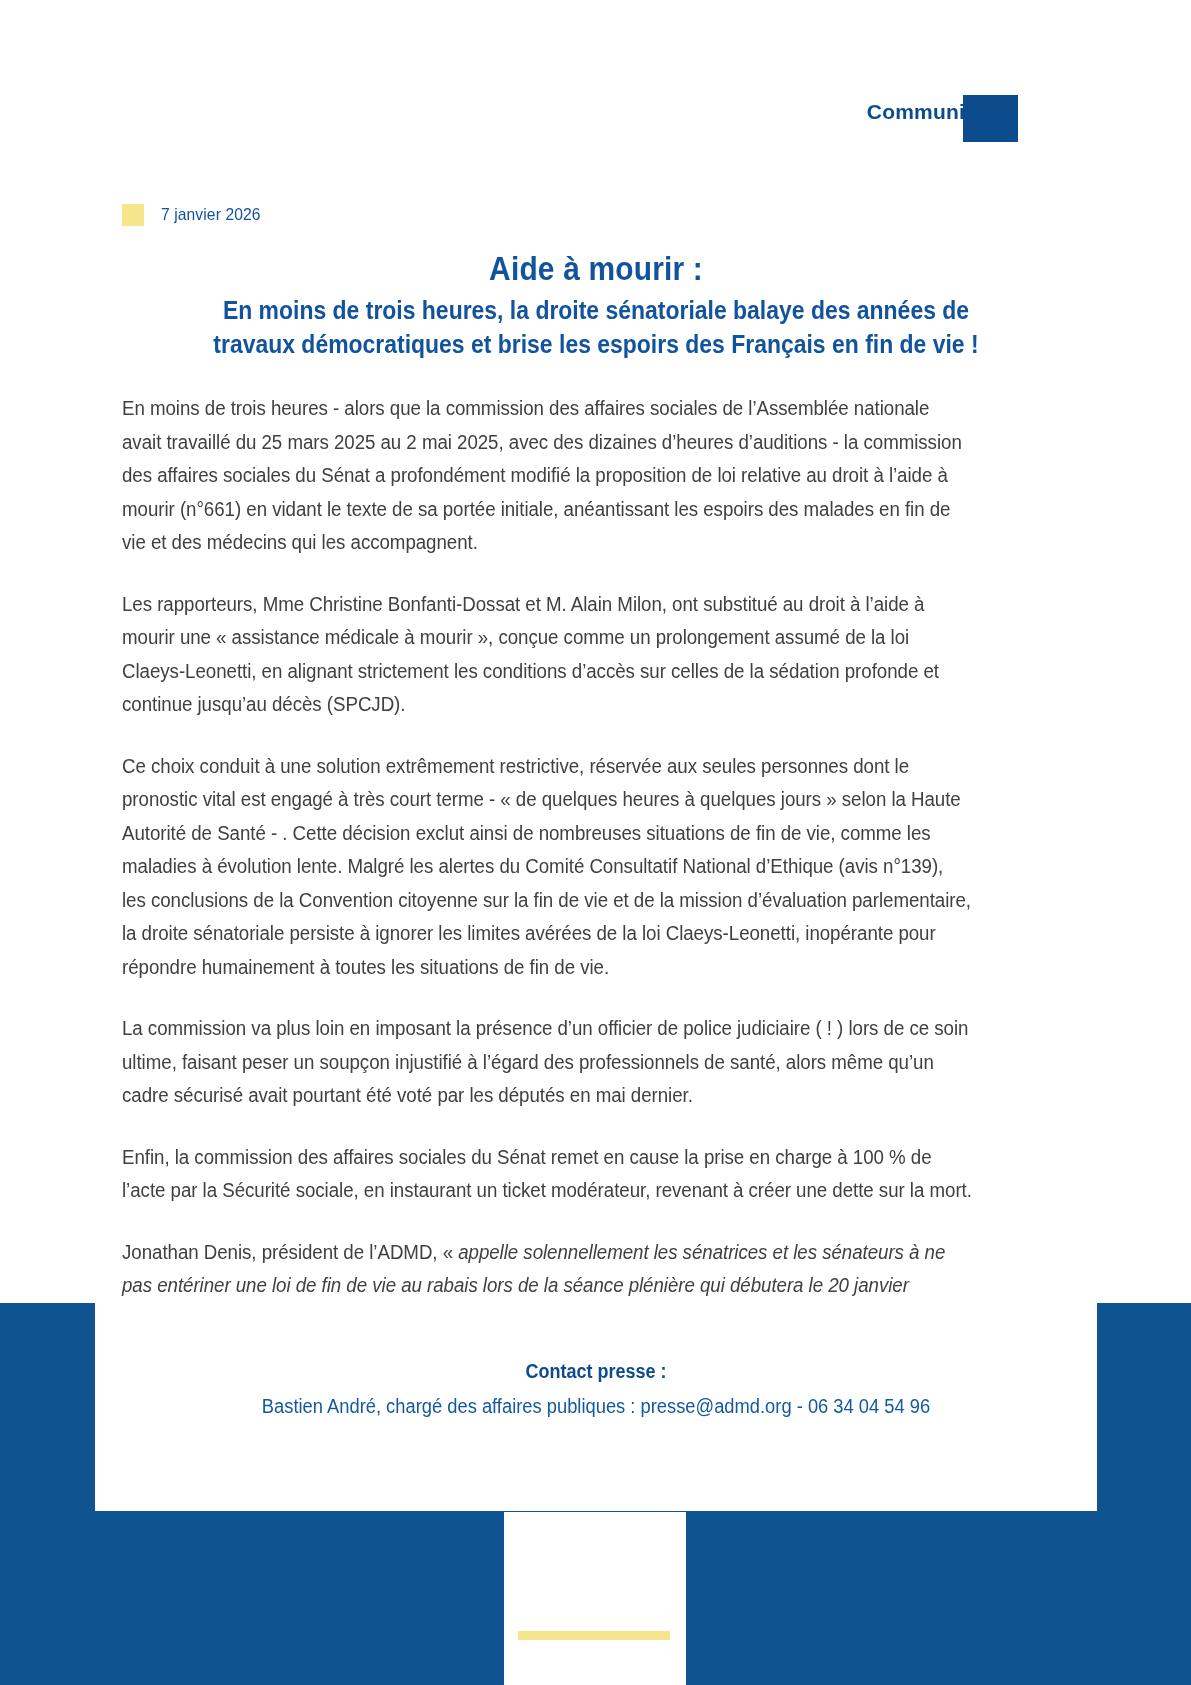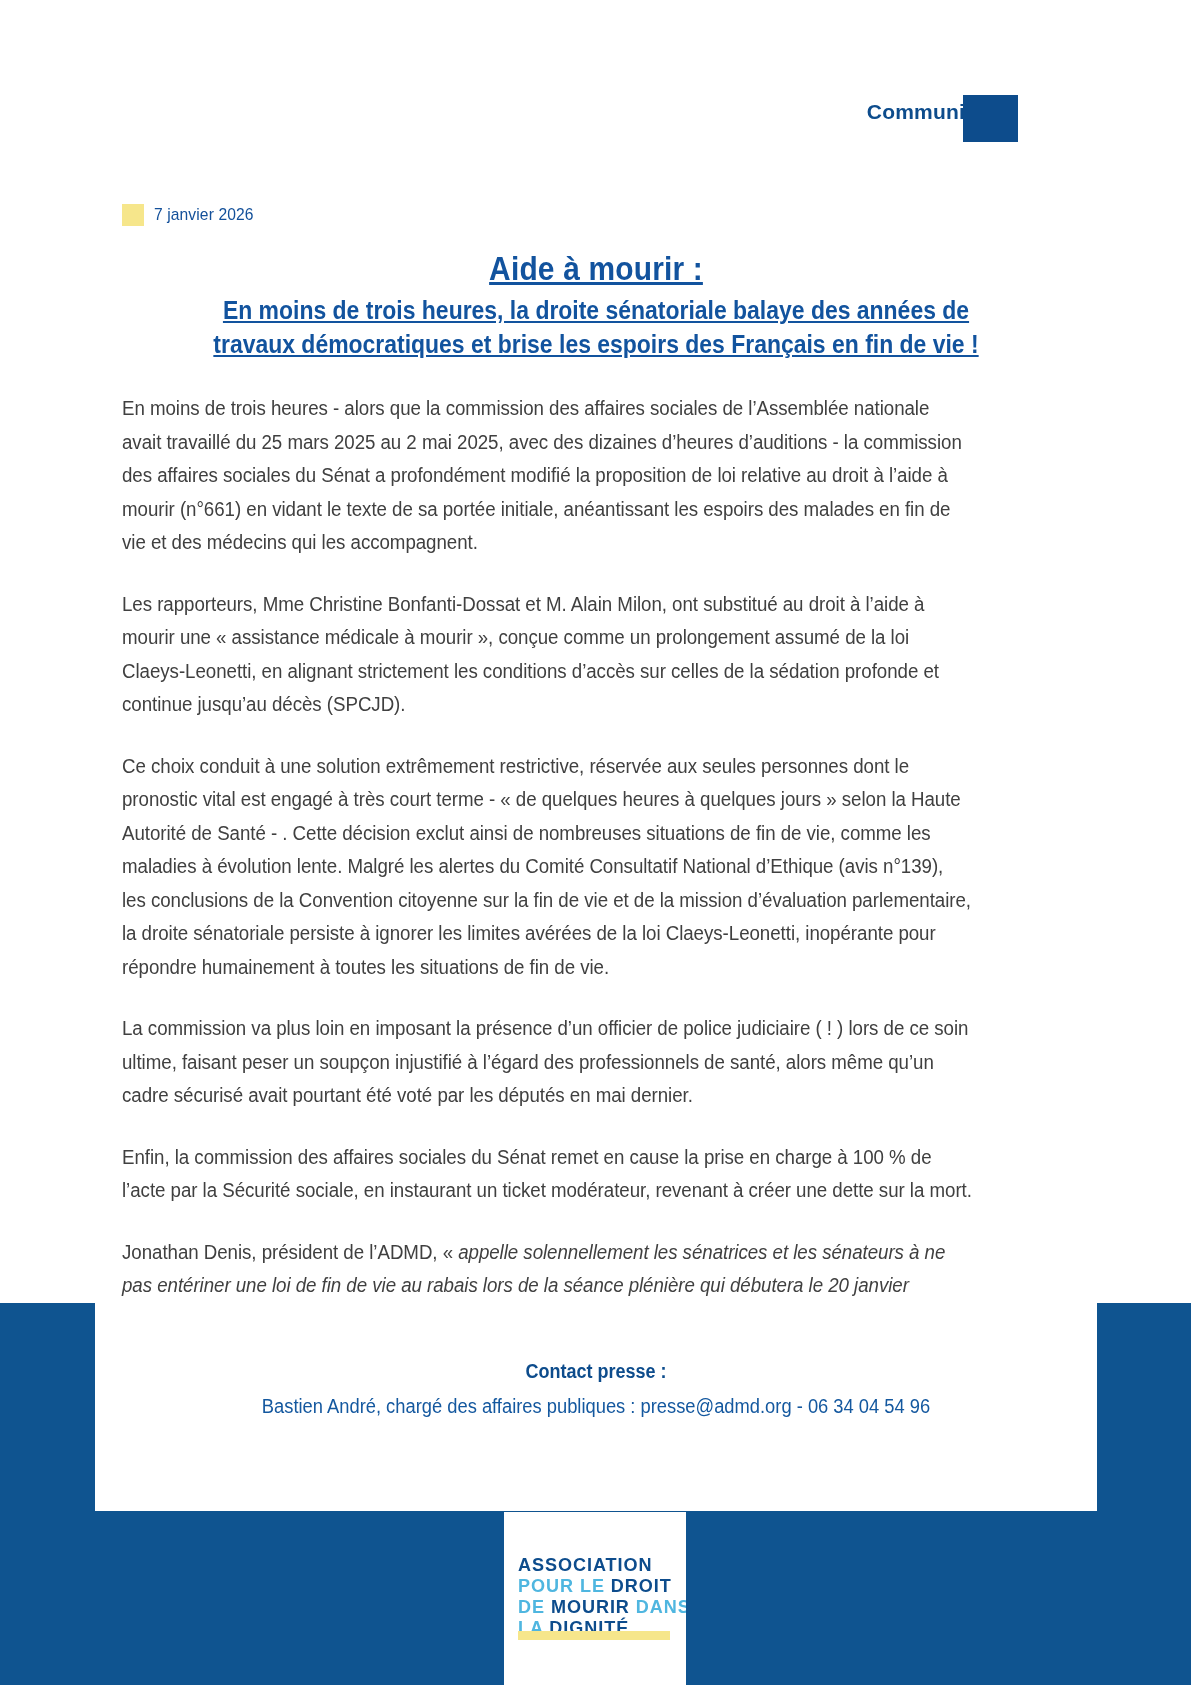--- a/index.html
+++ b/index.html
@@ -27,35 +27,35 @@
     white-space:nowrap;
   }
   .header-square{
     position:absolute;left:963px;top:95px;width:55px;height:47px;
     background:#0d4c8c;
   }
 
   
   .date-row{
     position:absolute;left:122px;top:204px;
-    display:flex;align-items:center;gap:10px;justify-content:space-between;
+    display:flex;align-items:center;gap:17px;justify-content:space-between;
   }
   .date-square{width:22px;height:22px;background:#f6e68b;flex:0 0 auto;}
   .date-text{
     font-size:17px;color:#13509a;letter-spacing:0.1px;
     font-family:"Liberation Sans", sans-serif;
     font-weight:400;
     transform:scaleX(0.92);transform-origin:left center;
     white-space:nowrap;
   }
 
   
   .title-block{
     position:absolute;left:96px;top:248px;width:1000px;
-    text-align:center;color:#12539e;text-decoration:underline;
+    text-align:center;color:#12539e;
   }
   .title-main{
     font-size:34px;font-weight:bold;letter-spacing:0.2px;
     line-height:1.18;
     transform:scaleX(0.88);
     margin:0 0 6px 0;
   }
   .title-sub{
     font-size:25.5px;font-weight:bold;line-height:1.32;
     transform:scaleX(0.90);
@@ -157,22 +157,16 @@
     <p class="para last"><span>Jonathan Denis, président de l’ADMD, « </span><em class="quote-italic">appelle solennellement les sénatrices et les sénateurs à ne pas entériner une loi de fin de vie au rabais lors de la séance plénière qui débutera le 20 janvier prochain, qui laisserait de côté de nombreux patients, insécuriserait les pratiques d’accompagnement des médecins et trahirait les conclusions du débat démocratique engagé depuis plusieurs années</em><span> ».</span></p>
   </div>
 
   <div class="footer-band"></div>
   <div class="footer-card"></div>
 
   <div class="contact-title">Contact presse :</div>
   <div class="contact-line">Bastien André, chargé des affaires publiques : presse@admd.org - 06 34 04 54 96</div>
 
   <div class="logo-box">
-    <div class="logo-inner">
-      <div class="logo-line c-dark">ASSOCIATION</div>
-      <div class="logo-line"><span class="c-light">POUR LE </span><span class="c-dark">DROIT</span></div>
-      <div class="logo-line"><span class="c-light">DE </span><span class="c-dark">MOURIR </span><span class="c-light">DANS</span></div>
-      <div class="logo-line"><span class="c-light">LA </span><span class="c-dark">DIGNITÉ.</span></div>
-    </div>
     <div class="logo-underline"></div>
   </div>
 
 </div>
 
 </body></html>

